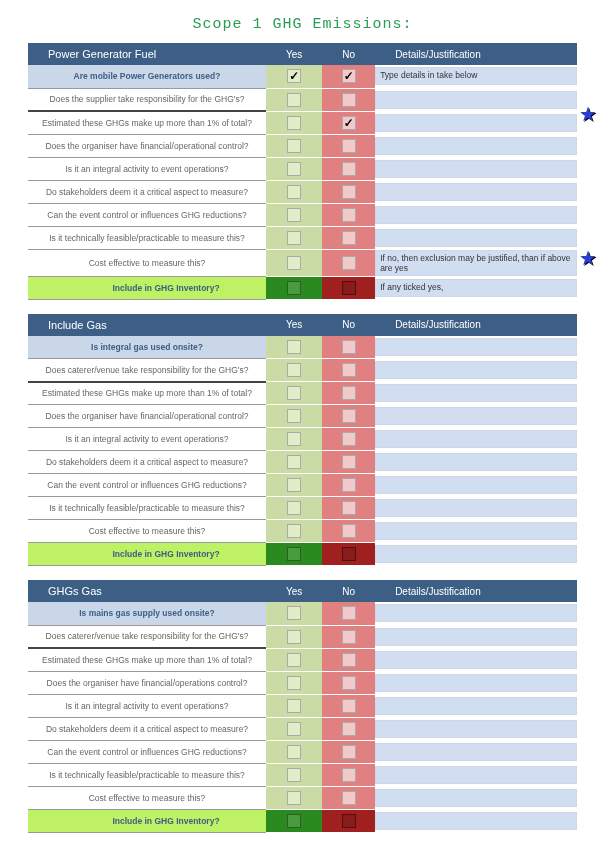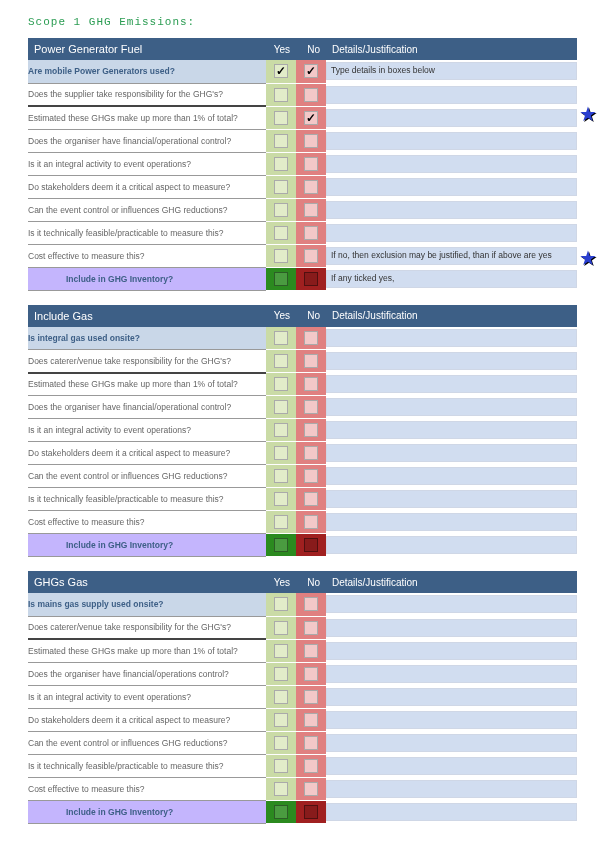--- a/index.html
+++ b/index.html
@@ -7,65 +7,67 @@
     background: #fff;
     font-family: "Trebuchet MS", "Lucida Grande", Tahoma, Verdana, sans-serif;
     width: 605px;
     position: relative;
   }
   .page {
     padding: 16px 28px 8px 28px;
   }
   .title {
     color: #2a9c52;
-    font-size: 11px;
+    font-size: 15px;
     font-family: "Courier New", Courier, monospace;
     letter-spacing: 1px;
     margin-bottom: 10px;
+    text-align: center;
   }
   table.section {
     border-collapse: collapse;
     width: 100%;
     margin-bottom: 14px;
     font-size: 9px;
   }
   table.section th {
     background: #3d5f86;
     color: #fff;
     font-weight: normal;
     text-align: left;
-    padding: 4px 6px;
+    padding: 4px 20px;
     font-size: 10px;
     border: 0;
     height: 22px;
     vertical-align: middle;
   }
   table.section th.col-q { width: 238px; font-size: 11px; }
   table.section th.col-yes, table.section th.col-no { width: 30px; text-align: right; }
   table.section th.col-det { }
   table.section td {
     padding: 0;
     height: 23px;
     vertical-align: middle;
     font-size: 8.5px;
     color: #666;
   }
   td.q {
     padding: 4px 6px;
     border-bottom: 1px solid #999;
     background: #fff;
+    text-align: center;
   }
   td.q.top {
     background: #c9d7e8;
     color: #3d5f86;
     font-weight: bold;
   }
   td.q.mid { color: #666; }
   td.q.bottom {
-    background: #c4b5fd;
+    background: #bef264;
     color: #3d5f86;
     font-weight: bold;
     padding-left: 38px;
   }
   td.yes, td.no {
     text-align: center;
     border-bottom: 1px solid #fff;
     position: relative;
   }
   td.yes { background: #cadba6; }
@@ -130,21 +132,21 @@
             <th class="col-no">No</th>
             <th class="col-det">Details/Justification</th>
           </tr>
         </thead>
         <tbody>
           <tr>
             <td class="q top">Are mobile Power Generators used?</td>
             <td class="yes"><span class="box">✓</span></td>
             <td class="no"><span class="box">✓</span></td>
             <td class="det">
-              <div class="detbox">Type details in boxes below</div>
+              <div class="detbox">Type details in take below</div>
             </td>
           </tr>
           <tr class="dividerRow">
             <td class="q mid">Does the supplier take responsibility for the GHG's?</td>
             <td class="yes"><span class="box"></span></td>
             <td class="no"><span class="box"></span></td>
             <td class="det">
               <div class="detbox"></div>
             </td>
           </tr>

